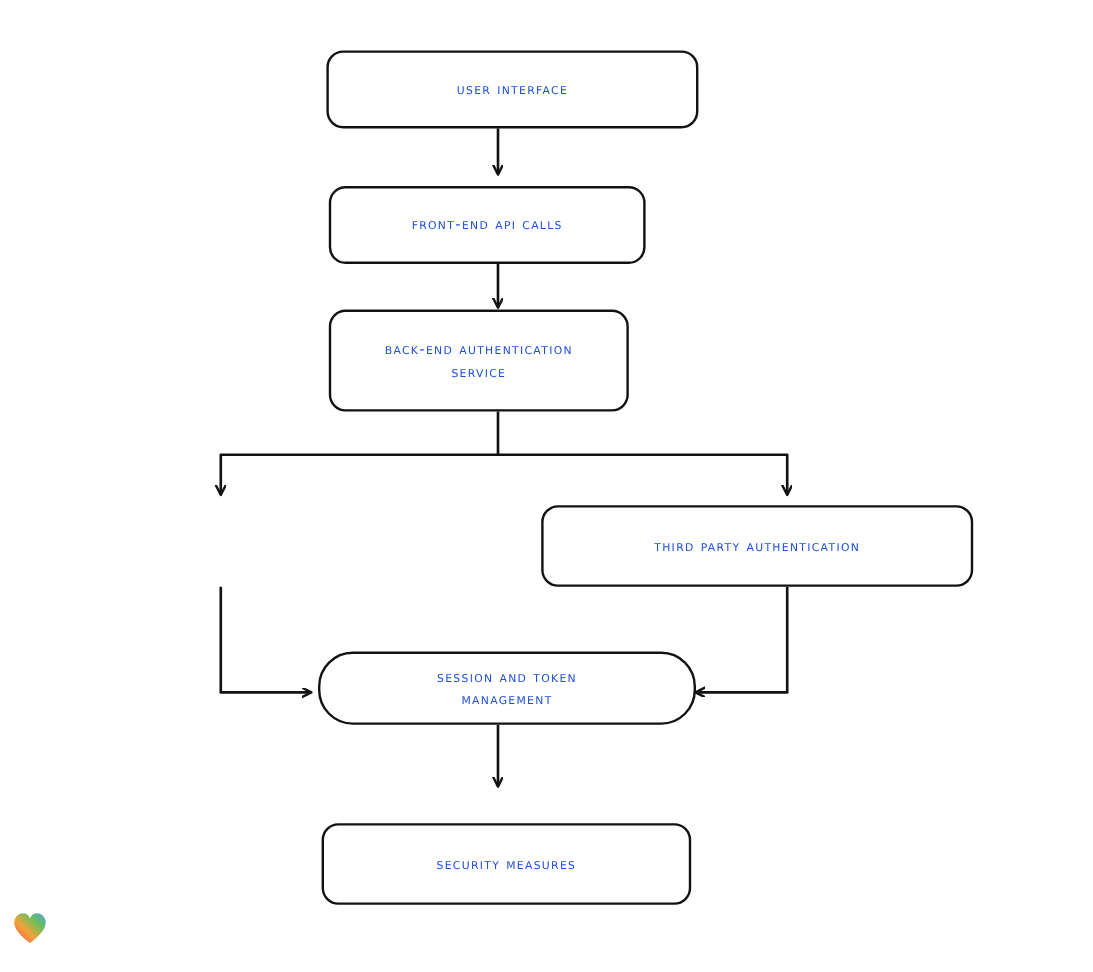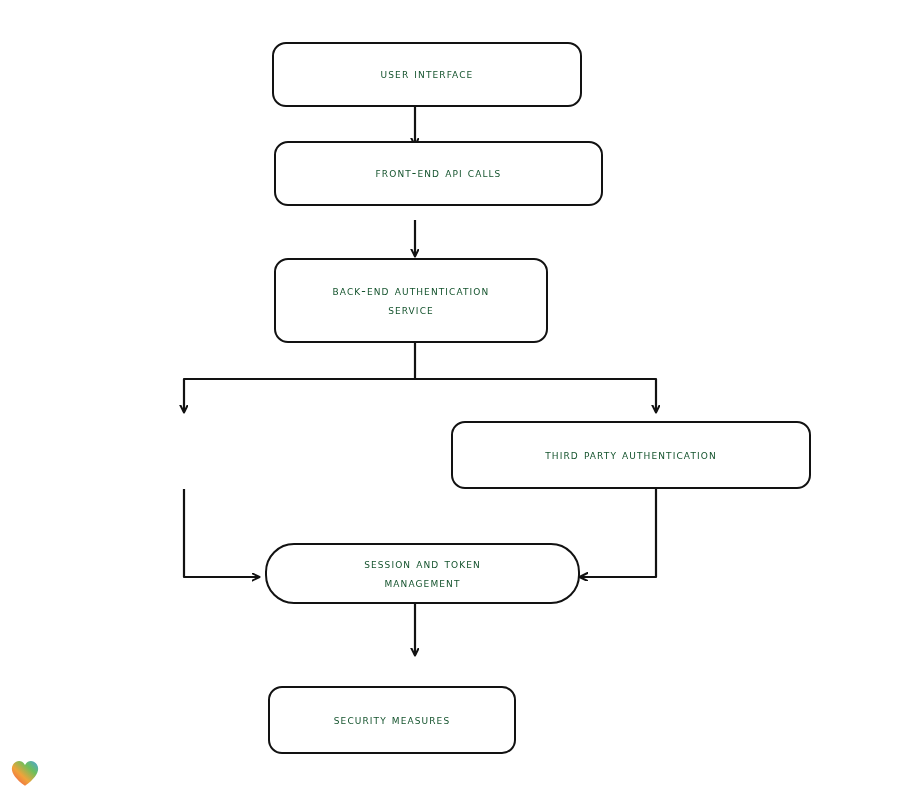--- a/index.html
+++ b/index.html
@@ -24,21 +24,21 @@
   .node {
     position: absolute;
     box-sizing: border-box;
     border: 2.2px solid #121212;
     border-radius: 14px;
     background: #ffffff;
     display: flex;
     align-items: center;
     justify-content: center;
     text-align: center;
-    color: #14532d;
+    color: #1d4ed8;
     font-family: "DejaVu Sans", sans-serif;
     font-size: 12.5px;
     letter-spacing: 1.1px;
     line-height: 1.45;
     padding: 4px 10px;
     font-variant: small-caps;
     text-transform: lowercase;
   }
   .node span {
     display: block;
@@ -97,40 +97,40 @@
 
     <g>
       <path d="M415,604 L415,655" fill="none" stroke="#121212" stroke-width="2.2" marker-end="url(#arrow)"></path>
     </g>
   </svg>
 
   <div class="node" style="left:272px; top:42px; width:310px; height:65px;">
     <span>User Interface</span>
   </div>
 
-  <div class="node" style="left:274px; top:141px; width:329px; height:65px;">
+  <div class="node" style="left:274px; top:155px; width:264px; height:65px;">
     <span>Front-End API Calls</span>
   </div>
 
-  <div class="node" style="left:274px; top:258px; width:274px; height:85px;">
+  <div class="node" style="left:274px; top:258px; width:250px; height:85px;">
     <span>Back-End Authentication
 Service</span>
   </div>
 
 
   <div class="node" style="left:451px; top:421px; width:360px; height:68px;">
     <span>Third Party Authentication</span>
   </div>
 
   <div class="node" style="left:265px; top:543px; width:315px; height:61px;border-radius:29px;">
     <span>Session and Token
 Management</span>
   </div>
 
-  <div class="node" style="left:268px; top:686px; width:248px; height:68px;">
+  <div class="node" style="left:268px; top:686px; width:308px; height:68px;">
     <span>Security Measures</span>
   </div>
 
   <svg class="heart-logo" viewBox="0 0 40 40">
     <defs>
       <linearGradient id="heartgrad" x1="0" y1="1" x2="1" y2="0">
         <stop offset="0%" stop-color="#f04b4b"></stop>
         <stop offset="40%" stop-color="#f0a33a"></stop>
         <stop offset="70%" stop-color="#6dbf5b"></stop>
         <stop offset="100%" stop-color="#4aa3e0"></stop>

